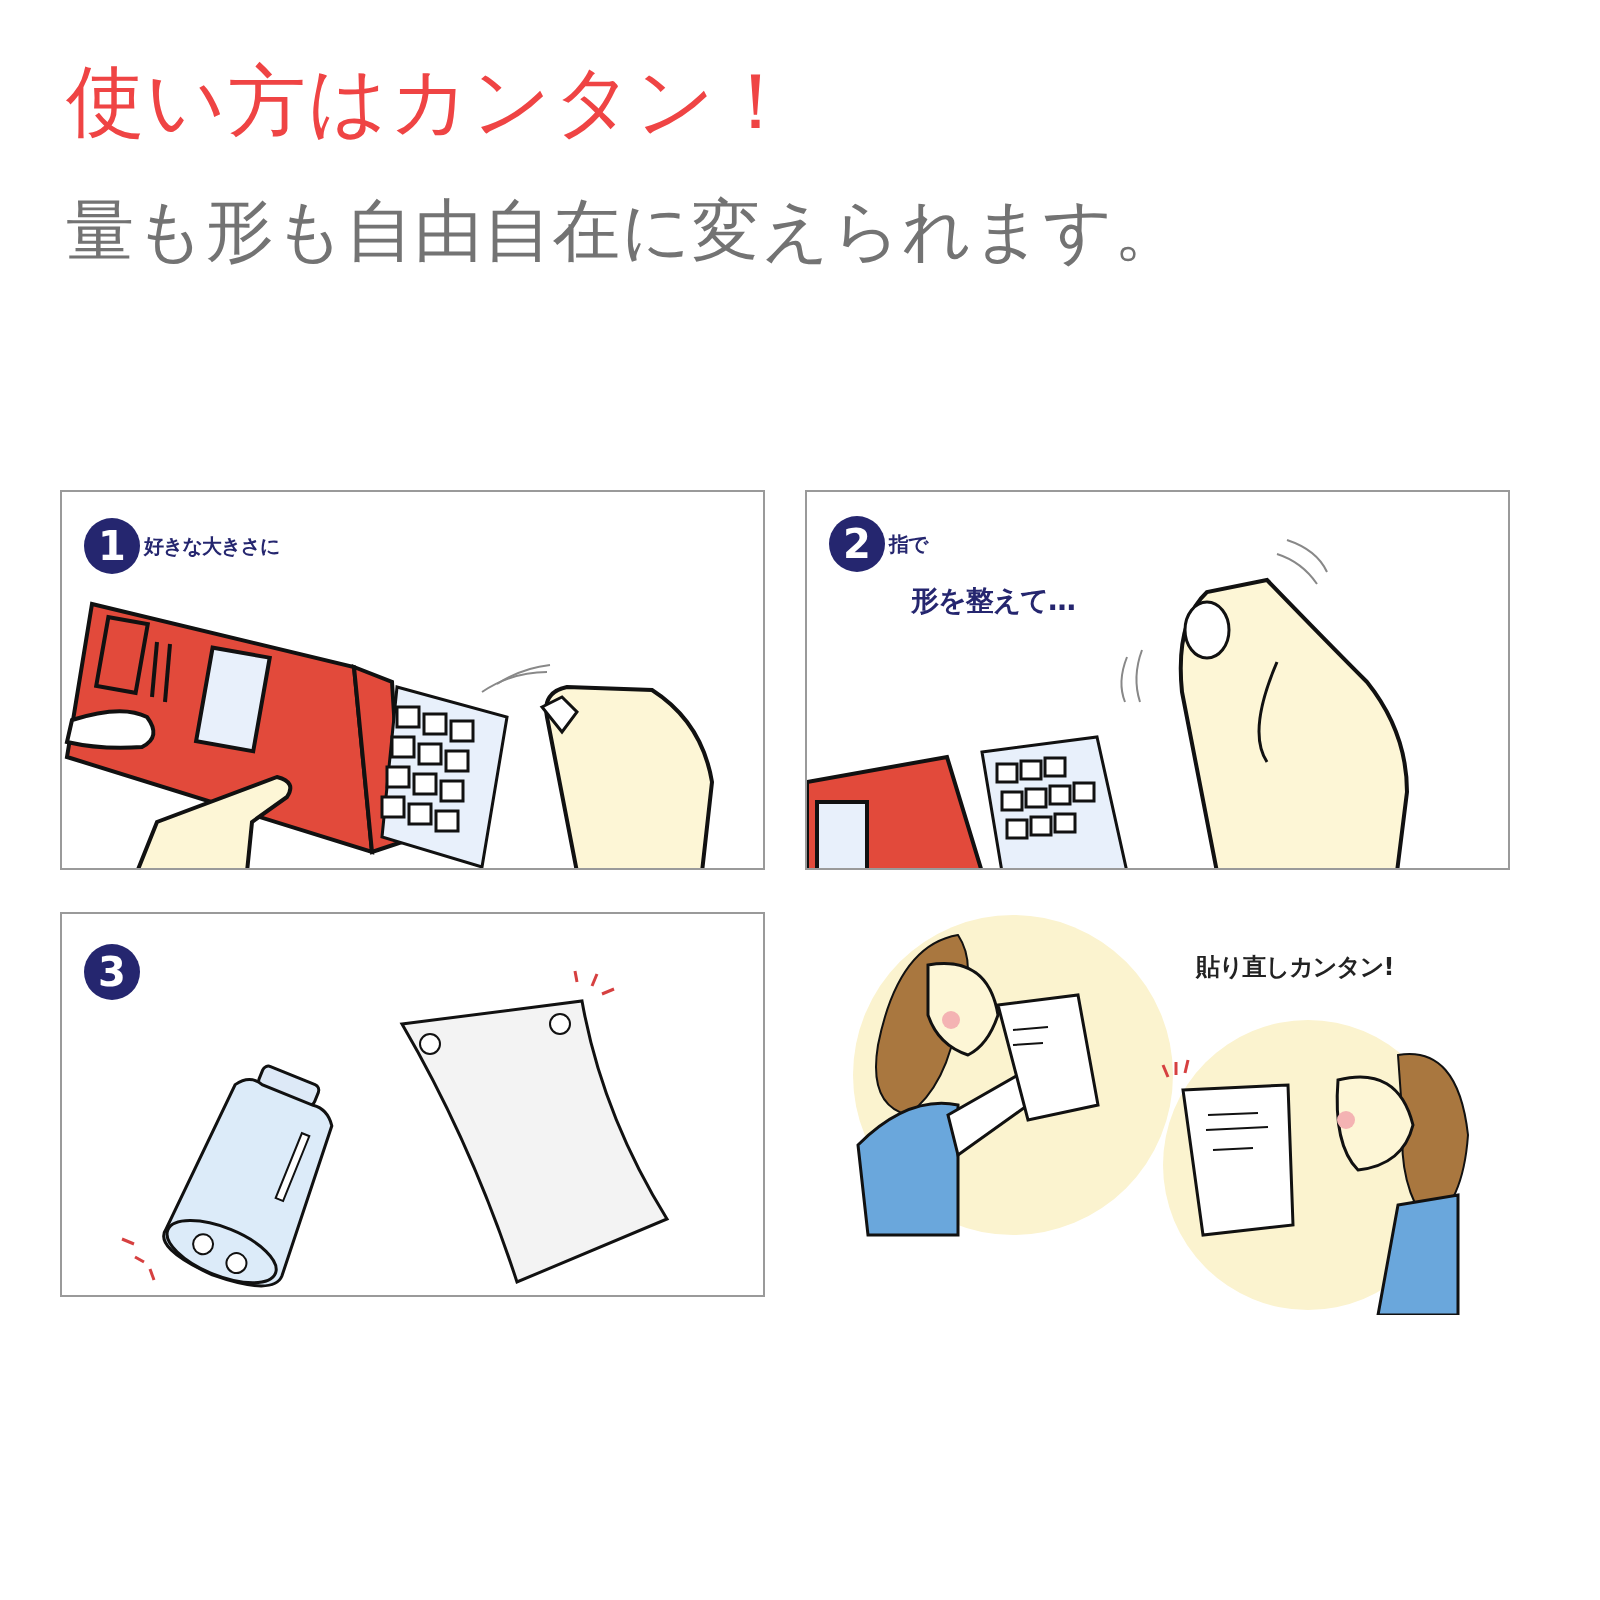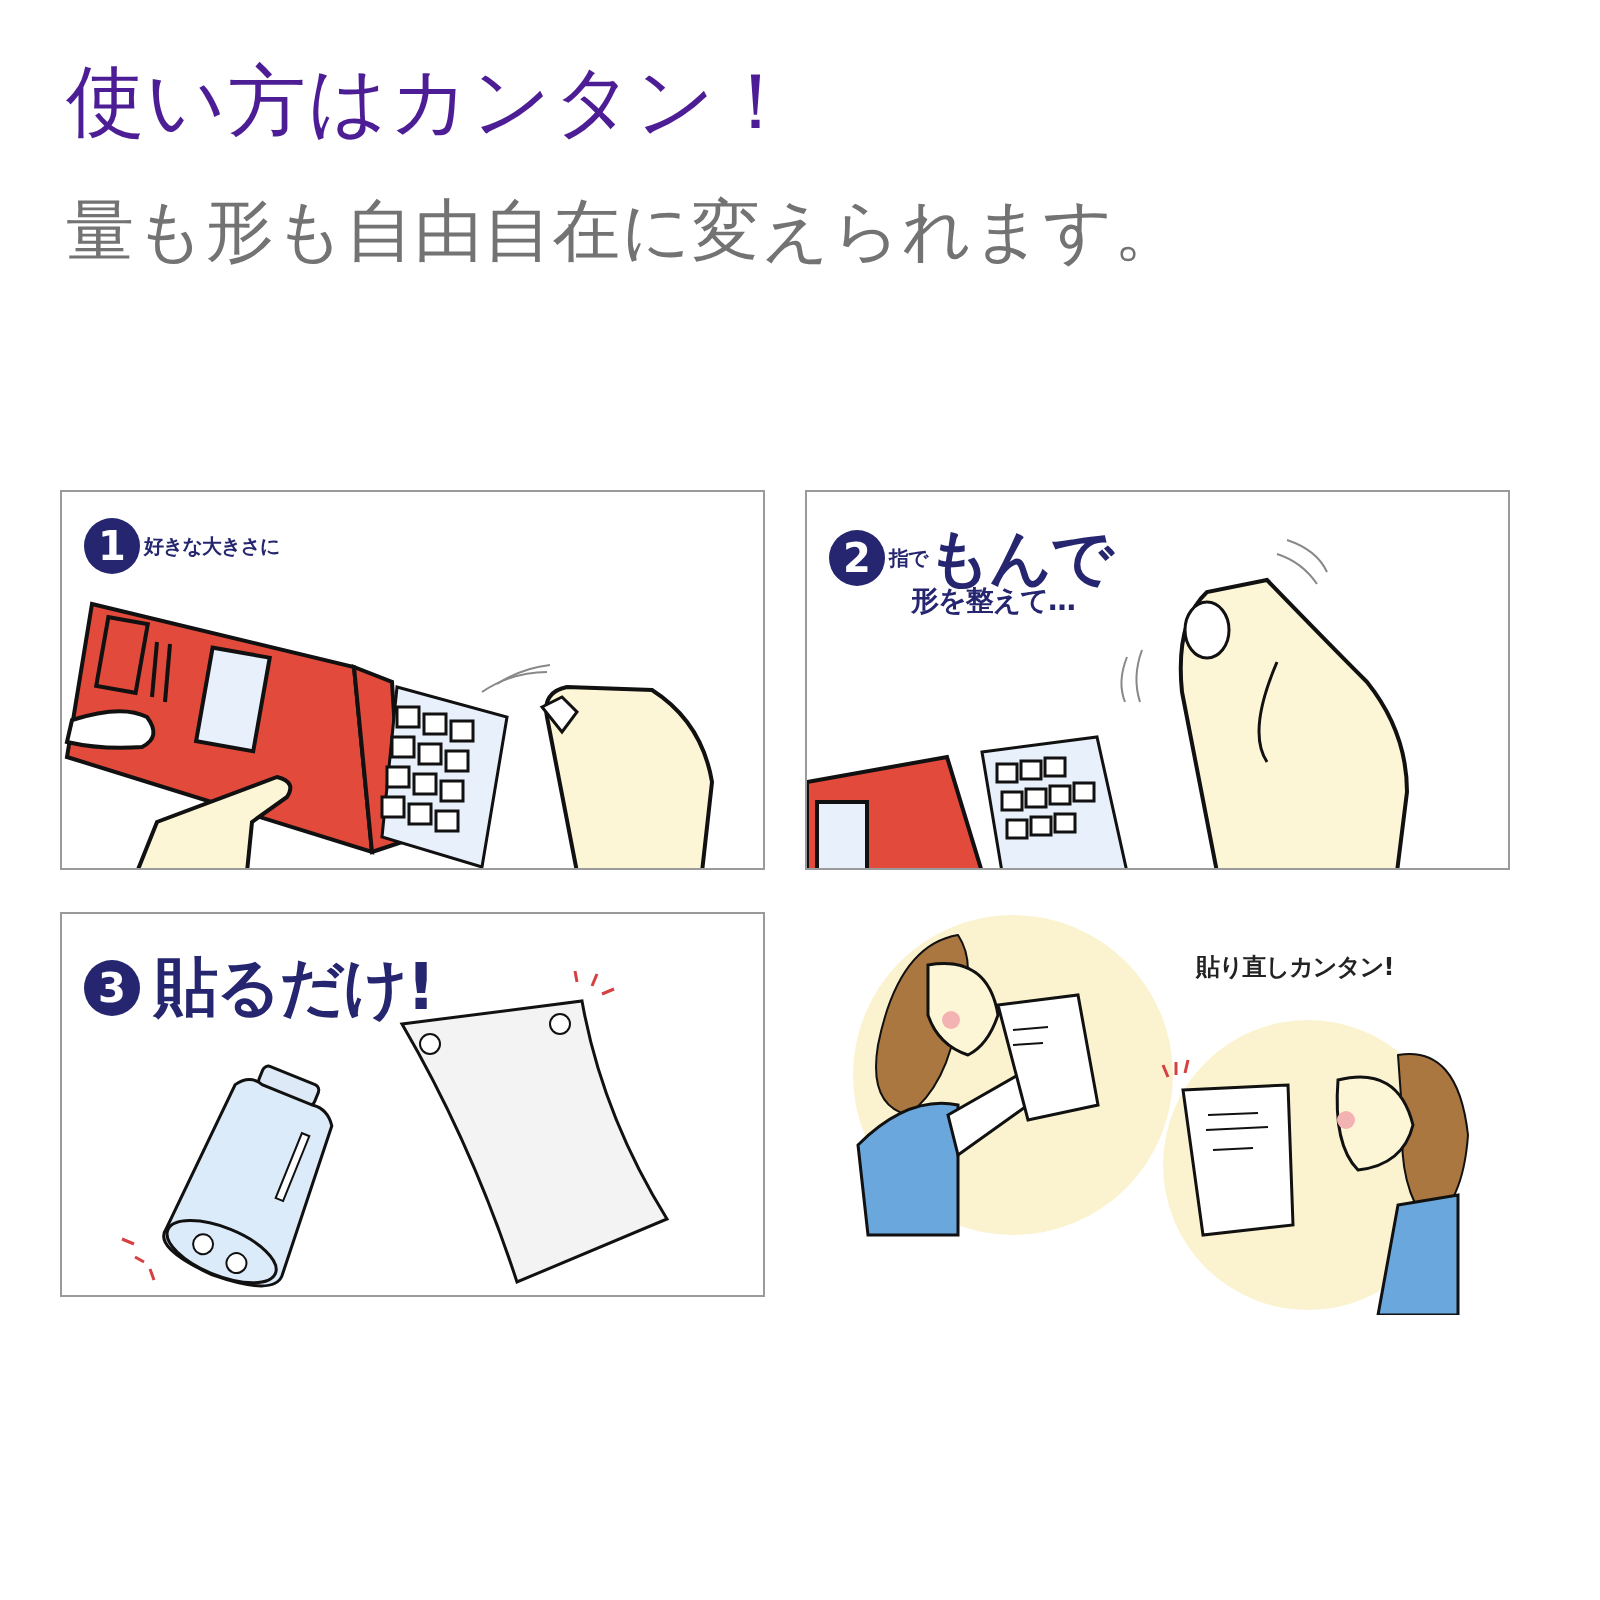--- a/index.html
+++ b/index.html
@@ -1,17 +1,17 @@
 <!DOCTYPE html>
 <html><head>
   <meta charset="utf-8">
   <style>
     html, body { margin: 0; padding: 0; background: #ffffff; }
     body { width: 1600px; height: 1600px; position: relative; overflow: hidden; font-family: "DejaVu Sans", sans-serif; }
-    .title { position: absolute; left: 66px; top: 62px; font-size: 78px; color: #4c1d95; font-weight: 300; letter-spacing: 2px; line-height: 1; }
+    .title { position: absolute; left: 66px; top: 62px; font-size: 78px; color: #ef4444; font-weight: 300; letter-spacing: 2px; line-height: 1; }
     .subtitle { position: absolute; left: 66px; top: 197px; font-size: 68px; color: #737373; letter-spacing: 1px; line-height: 1; }
     .panel { position: absolute; border: 2px solid #9a9a9a; background: #fff; overflow: hidden; box-sizing: border-box; }
     .p1 { left: 60px; top: 490px; width: 705px; height: 380px; }
     .p2 { left: 805px; top: 490px; width: 705px; height: 380px; }
     .p3 { left: 60px; top: 912px; width: 705px; height: 385px; }
     .step-head { position: absolute; display: flex; align-items: center; color: #25266f; font-weight: bold; }
     .num { width: 56px; height: 56px; border-radius: 50%; background: #25266f; color: #fff; display: flex; align-items: center; justify-content: center; font-size: 40px; font-weight: bold; flex-shrink: 0; }
     .small { font-size: 20px; margin-left: 4px; letter-spacing: -1px; }
     .big { font-size: 62px; letter-spacing: -2px; }
     .p1 .step-head { left: 22px; top: 26px; }
@@ -87,21 +87,20 @@
     </g>
     <path d="M410,380 L375,200 Q368,130 400,100 L460,88 Q520,150 560,190 Q600,240 600,300 L590,380 Z" fill="#fdf6d6" stroke="#111" stroke-width="4"></path>
     <ellipse cx="400" cy="138" rx="22" ry="28" fill="#fff" stroke="#111" stroke-width="3"></ellipse>
     <path d="M470,170 Q440,240 460,270" fill="none" stroke="#111" stroke-width="3"></path>
     <path d="M320,165 Q310,190 318,210 M335,158 Q325,185 333,210" fill="none" stroke="#888" stroke-width="2"></path>
     <path d="M470,62 Q495,70 510,92 M480,48 Q510,58 520,80" fill="none" stroke="#888" stroke-width="2"></path>
   </svg>
   <div class="step-head">
     <div class="num">2</div>
     <span class="small">指で</span>
-    <span class="big">もんで</span>
   </div>
   <div class="sub2">形を整えて…</div>
 </div>
 
 <div class="panel p3">
   <svg class="illus" width="705" height="385">
     <g transform="rotate(22 160 230)">
       <rect x="170" y="140" width="60" height="22" rx="6" fill="#dde9f7" stroke="#111" stroke-width="3"></rect>
       <path d="M150,170 Q160,155 175,160 L230,160 Q245,158 255,172 L265,330 Q265,352 200,355 Q135,352 140,330 Z" fill="#dcebf9" stroke="#111" stroke-width="3"></path>
       <rect x="230" y="190" width="8" height="70" fill="#fff" stroke="#111" stroke-width="2"></rect>
@@ -116,21 +115,20 @@
       <line x1="513" y1="57" x2="515" y2="68"></line>
         <line x1="535" y1="60" x2="530" y2="72"></line>
         <line x1="540" y1="80" x2="552" y2="75"></line>
       <line x1="60" y1="325" x2="72" y2="330"></line>
         <line x1="73" y1="343" x2="82" y2="348"></line>
         <line x1="88" y1="355" x2="92" y2="366"></line>
     </g>
   </svg>
   <div class="step-head">
     <div class="num">3</div>
-    <span class="big">貼るだけ!</span>
   </div>
 </div>
 
 <svg class="scene4" width="640" height="410" viewBox="0 0 640 410">
   <circle cx="175" cy="170" r="160" fill="#fbf3cf"></circle>
   <circle cx="470" cy="260" r="145" fill="#fbf3cf"></circle>
 
   <path d="M40,140 Q60,40 120,30 Q140,60 120,110 Q110,180 70,210 Q30,200 40,140 Z" fill="#a9773f" stroke="#111" stroke-width="2"></path>
   <path d="M90,60 Q150,50 160,110 Q150,140 130,150 Q100,140 90,110 Z" fill="#fdf6d6" stroke="#111" stroke-width="3"></path>
   <circle cx="113" cy="115" r="9" fill="#f4b3b3"></circle>

